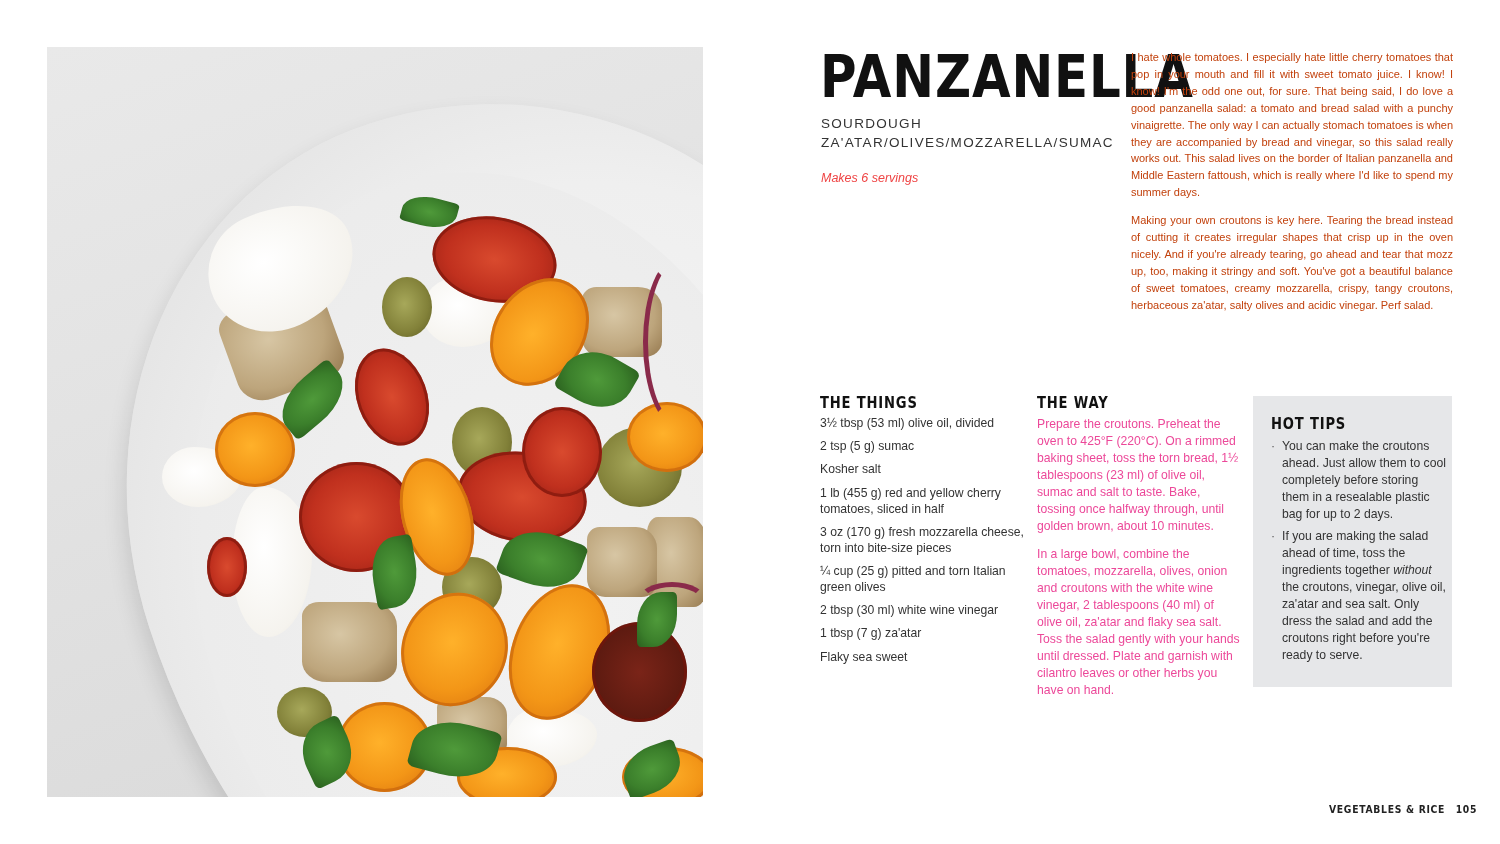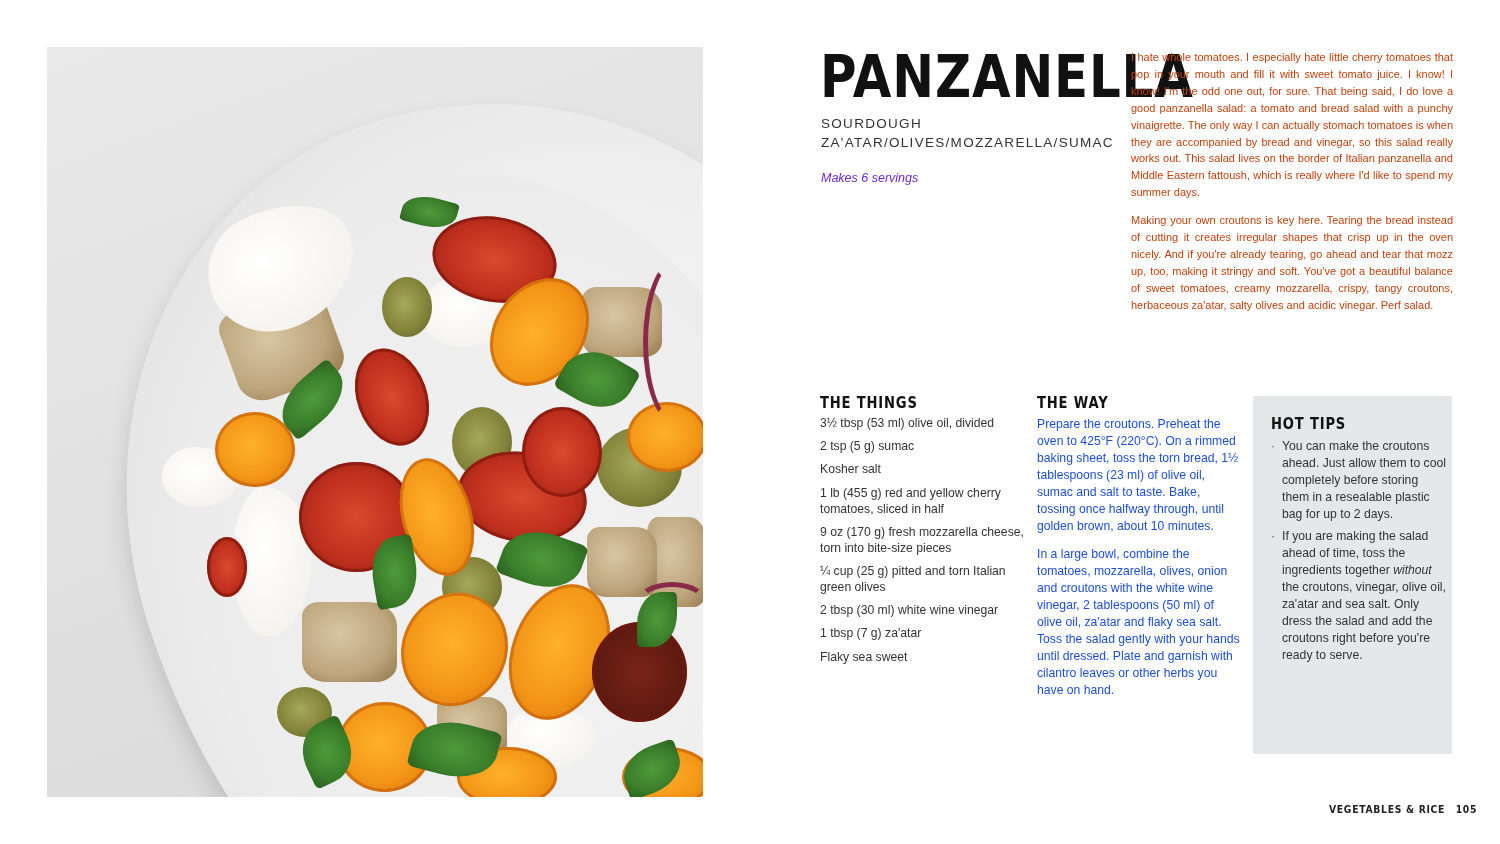--- a/index.html
+++ b/index.html
@@ -67,21 +67,21 @@
       line-height: 66px;
     }
     .subtitle {
       position: absolute; left: 821px; top: 114px; width: 300px;
       font-family: "Liberation Sans", sans-serif; font-size: 13.5px;
       letter-spacing: 1.3px; line-height: 19px; color: #333;
     }
     .yield {
       position: absolute; left: 821px; top: 171px;
       font-family: "Liberation Sans", sans-serif; font-style: italic;
-      font-size: 12.5px; color: #6d28d9;
+      font-size: 12.5px; color: #ef4444;
     }
     .intro {
       position: absolute; left: 1131px; top: 49px; width: 322px;
       font-family: "Liberation Sans", sans-serif; font-size: 11px;
       line-height: 16.9px; color: #c2410c; text-align: justify;
     }
     .intro p { margin-bottom: 11px; }
 
     .sec-head {
       position: absolute;
@@ -92,26 +92,26 @@
     .things-list {
       position: absolute; left: 820px; top: 415px; width: 205px; list-style: none;
       font-family: "Liberation Sans", sans-serif; font-size: 12.2px;
       line-height: 16px; color: #333;
     }
     .things-list li { margin-bottom: 7.2px; }
 
     .way-body {
       position: absolute; left: 1037px; top: 416px; width: 205px;
       font-family: "Liberation Sans", sans-serif; font-size: 12.2px;
-      line-height: 17px; color: #1d4ed8;
+      line-height: 17px; color: #ec4899;
     }
     .way-body p { margin-bottom: 11px; }
 
     .tips {
-      position: absolute; left: 1253px; top: 396px; width: 199px; height: 358px;
+      position: absolute; left: 1253px; top: 396px; width: 199px; height: 291px;
       background: #e6e7e9;
     }
     .tips .sec-head { left: 18px; top: 18px; }
     .tips-list {
       position: absolute; left: 18px; top: 42px; width: 175px; list-style: none;
       font-family: "Liberation Sans", sans-serif; font-size: 12.2px;
       line-height: 17px; color: #333;
     }
     .tips-list li { position: relative; padding-left: 11px; margin-bottom: 5px; }
     .tips-list .bullet { position: absolute; left: 0; top: 0; color: #555; }
@@ -196,31 +196,31 @@
   <p>I hate whole tomatoes. I especially hate little cherry tomatoes that pop in your mouth and fill it with sweet tomato juice. I know! I know! I'm the odd one out, for sure. That being said, I do love a good panzanella salad: a tomato and bread salad with a punchy vinaigrette. The only way I can actually stomach tomatoes is when they are accompanied by bread and vinegar, so this salad really works out. This salad lives on the border of Italian panzanella and Middle Eastern fattoush, which is really where I'd like to spend my summer days.</p>
   <p>Making your own croutons is key here. Tearing the bread instead of cutting it creates irregular shapes that crisp up in the oven nicely. And if you're already tearing, go ahead and tear that mozz up, too, making it stringy and soft. You've got a beautiful balance of sweet tomatoes, creamy mozzarella, crispy, tangy croutons, herbaceous za'atar, salty olives and acidic vinegar. Perf salad.</p>
 </div>
 
 <h2 class="sec-head" style="left:820px;top:393px;">THE THINGS</h2>
 <ul class="things-list">
   <li>3½ tbsp (53 ml) olive oil, divided</li>
   <li>2 tsp (5 g) sumac</li>
   <li>Kosher salt</li>
   <li>1 lb (455 g) red and yellow cherry tomatoes, sliced in half</li>
-  <li>9 oz (170 g) fresh mozzarella cheese, torn into bite-size pieces</li>
+  <li>3 oz (170 g) fresh mozzarella cheese, torn into bite-size pieces</li>
   <li>¼ cup (25 g) pitted and torn Italian green olives</li>
   <li>2 tbsp (30 ml) white wine vinegar</li>
   <li>1 tbsp (7 g) za'atar</li>
   <li>Flaky sea sweet</li>
 </ul>
 
 <h2 class="sec-head" style="left:1037px;top:393px;">THE WAY</h2>
 <div class="way-body">
   <p>Prepare the croutons. Preheat the oven to 425°F (220°C). On a rimmed baking sheet, toss the torn bread, 1½ tablespoons (23 ml) of olive oil, sumac and salt to taste. Bake, tossing once halfway through, until golden brown, about 10 minutes.</p>
-  <p>In a large bowl, combine the tomatoes, mozzarella, olives, onion and croutons with the white wine vinegar, 2 tablespoons (50 ml) of olive oil, za'atar and flaky sea salt. Toss the salad gently with your hands until dressed. Plate and garnish with cilantro leaves or other herbs you have on hand.</p>
+  <p>In a large bowl, combine the tomatoes, mozzarella, olives, onion and croutons with the white wine vinegar, 2 tablespoons (40 ml) of olive oil, za'atar and flaky sea salt. Toss the salad gently with your hands until dressed. Plate and garnish with cilantro leaves or other herbs you have on hand.</p>
 </div>
 
 <aside class="tips">
   <h2 class="sec-head">HOT TIPS</h2>
   <ul class="tips-list">
     <li>
       <span class="bullet">·</span>
       <span>You can make the croutons ahead. Just allow them to cool completely before storing them in a resealable plastic bag for up to 2 days.</span>
     </li>
     <li>

